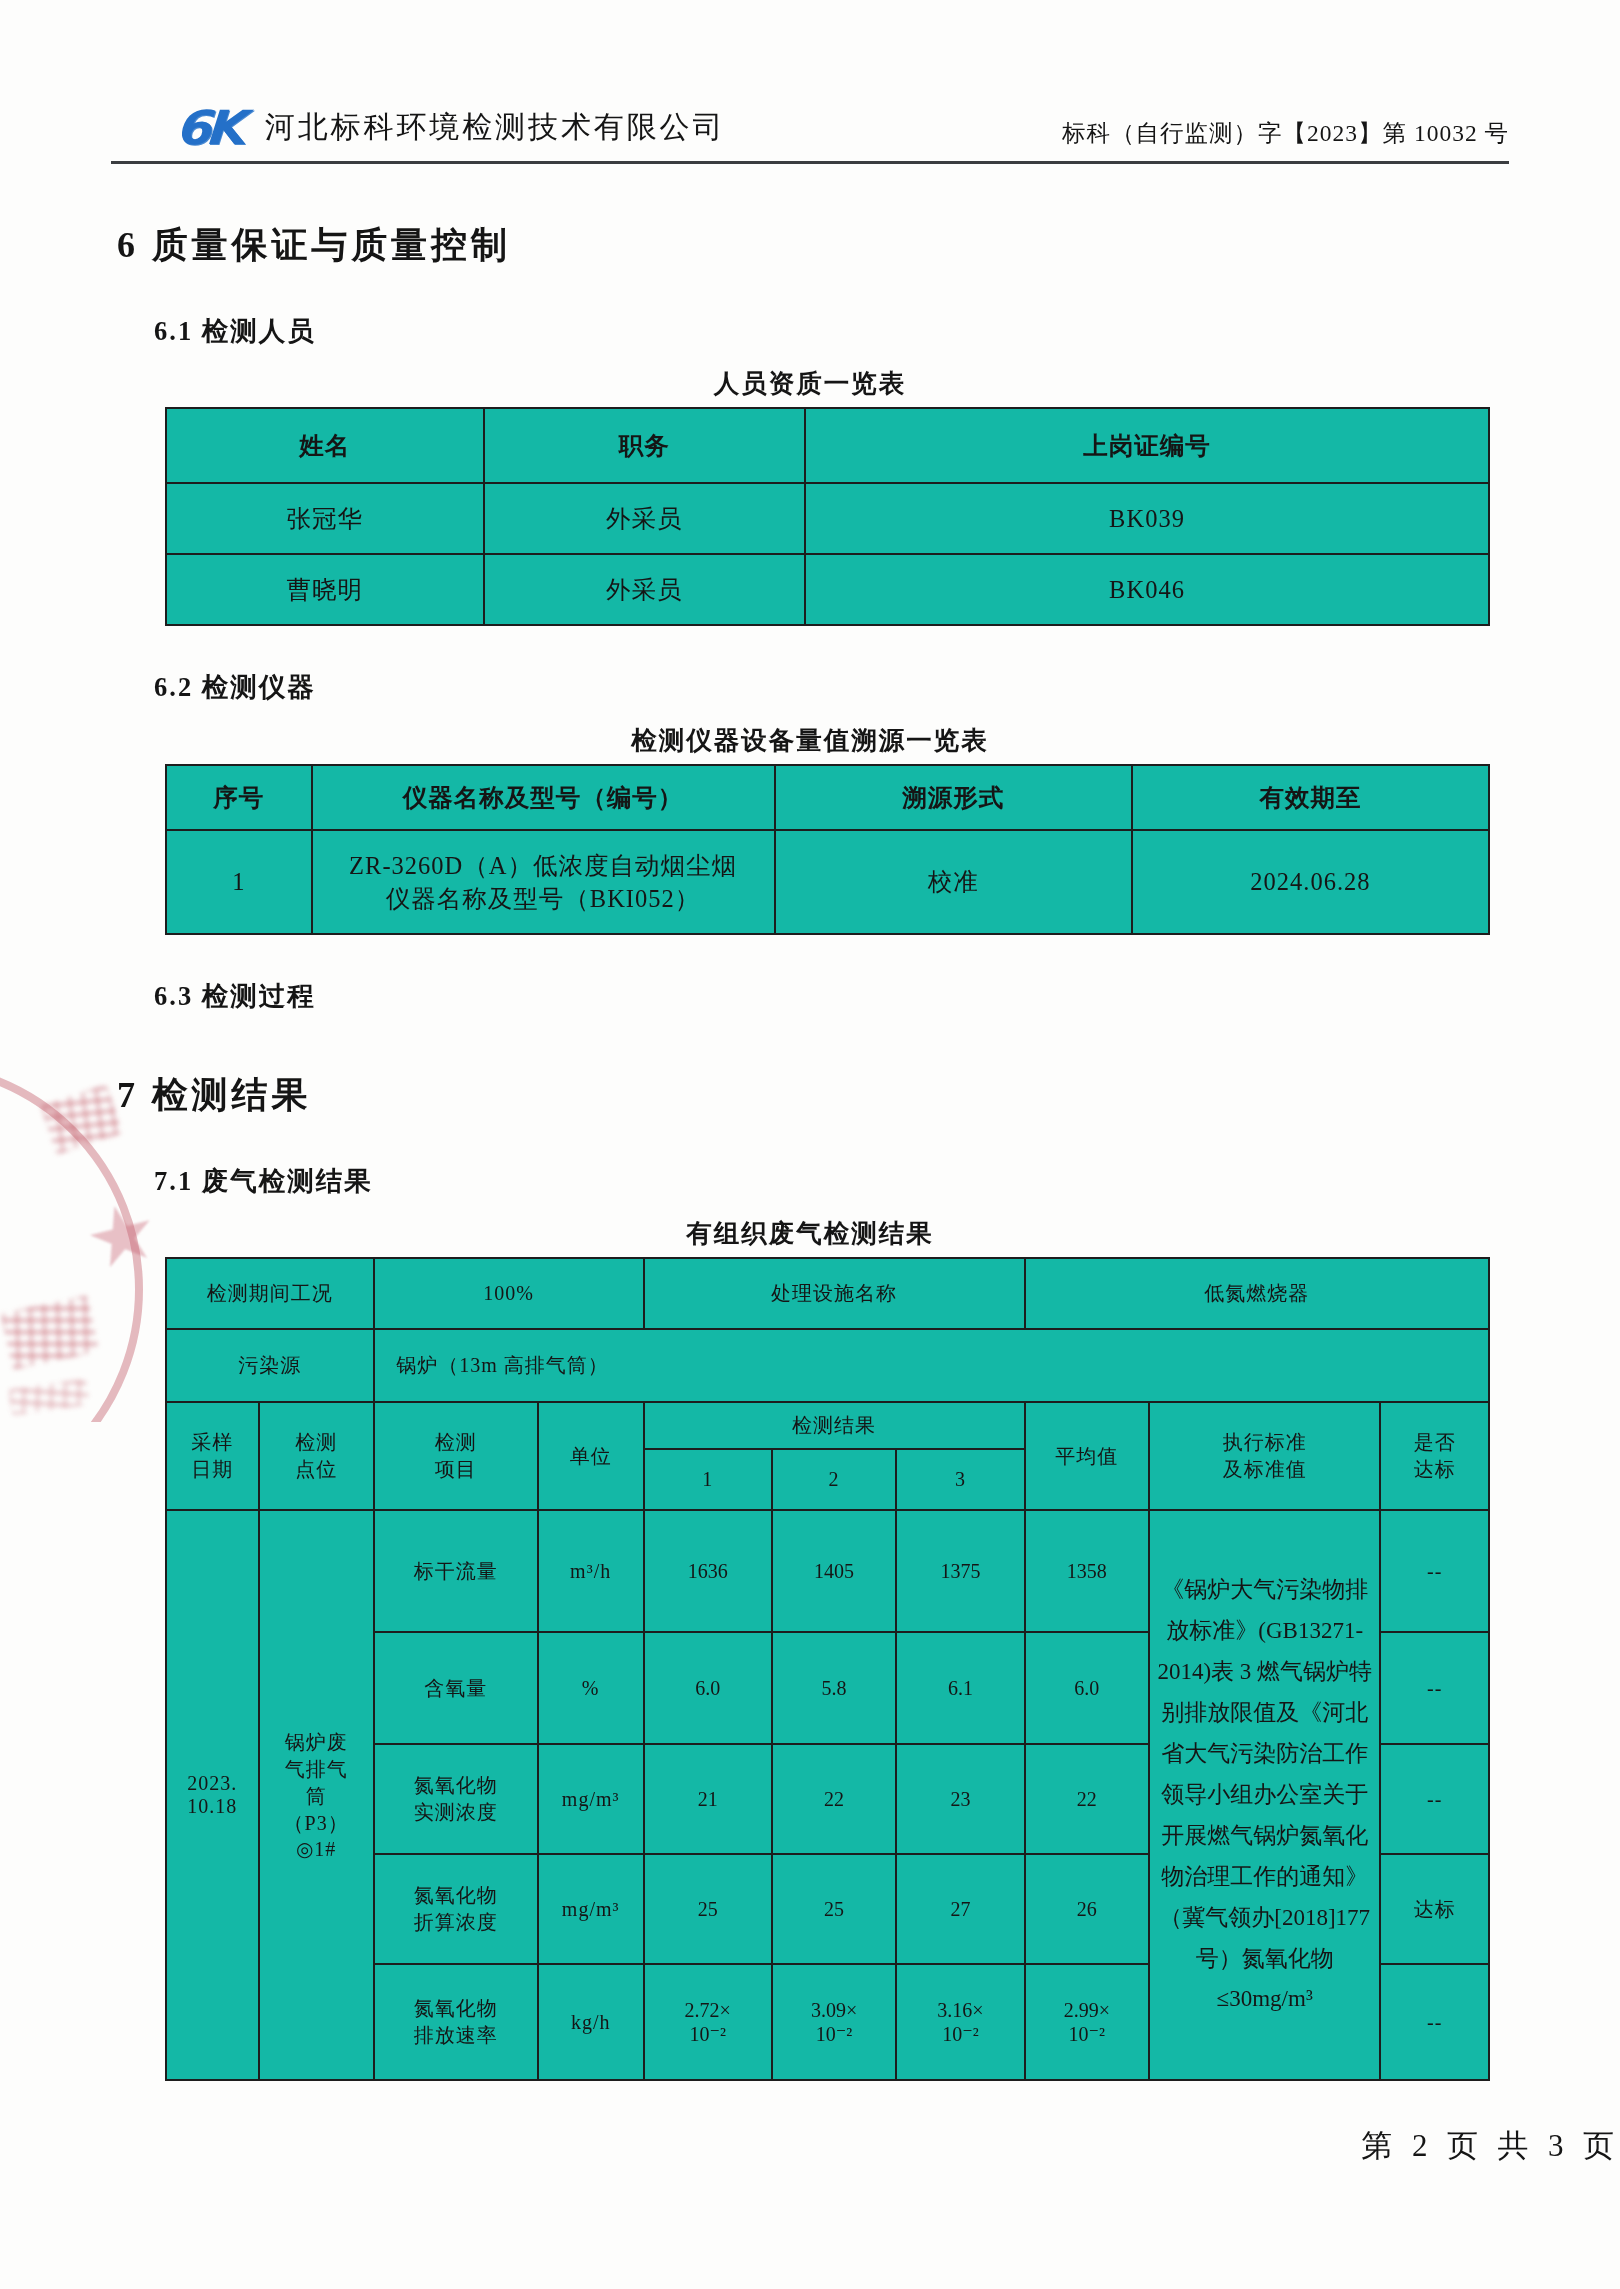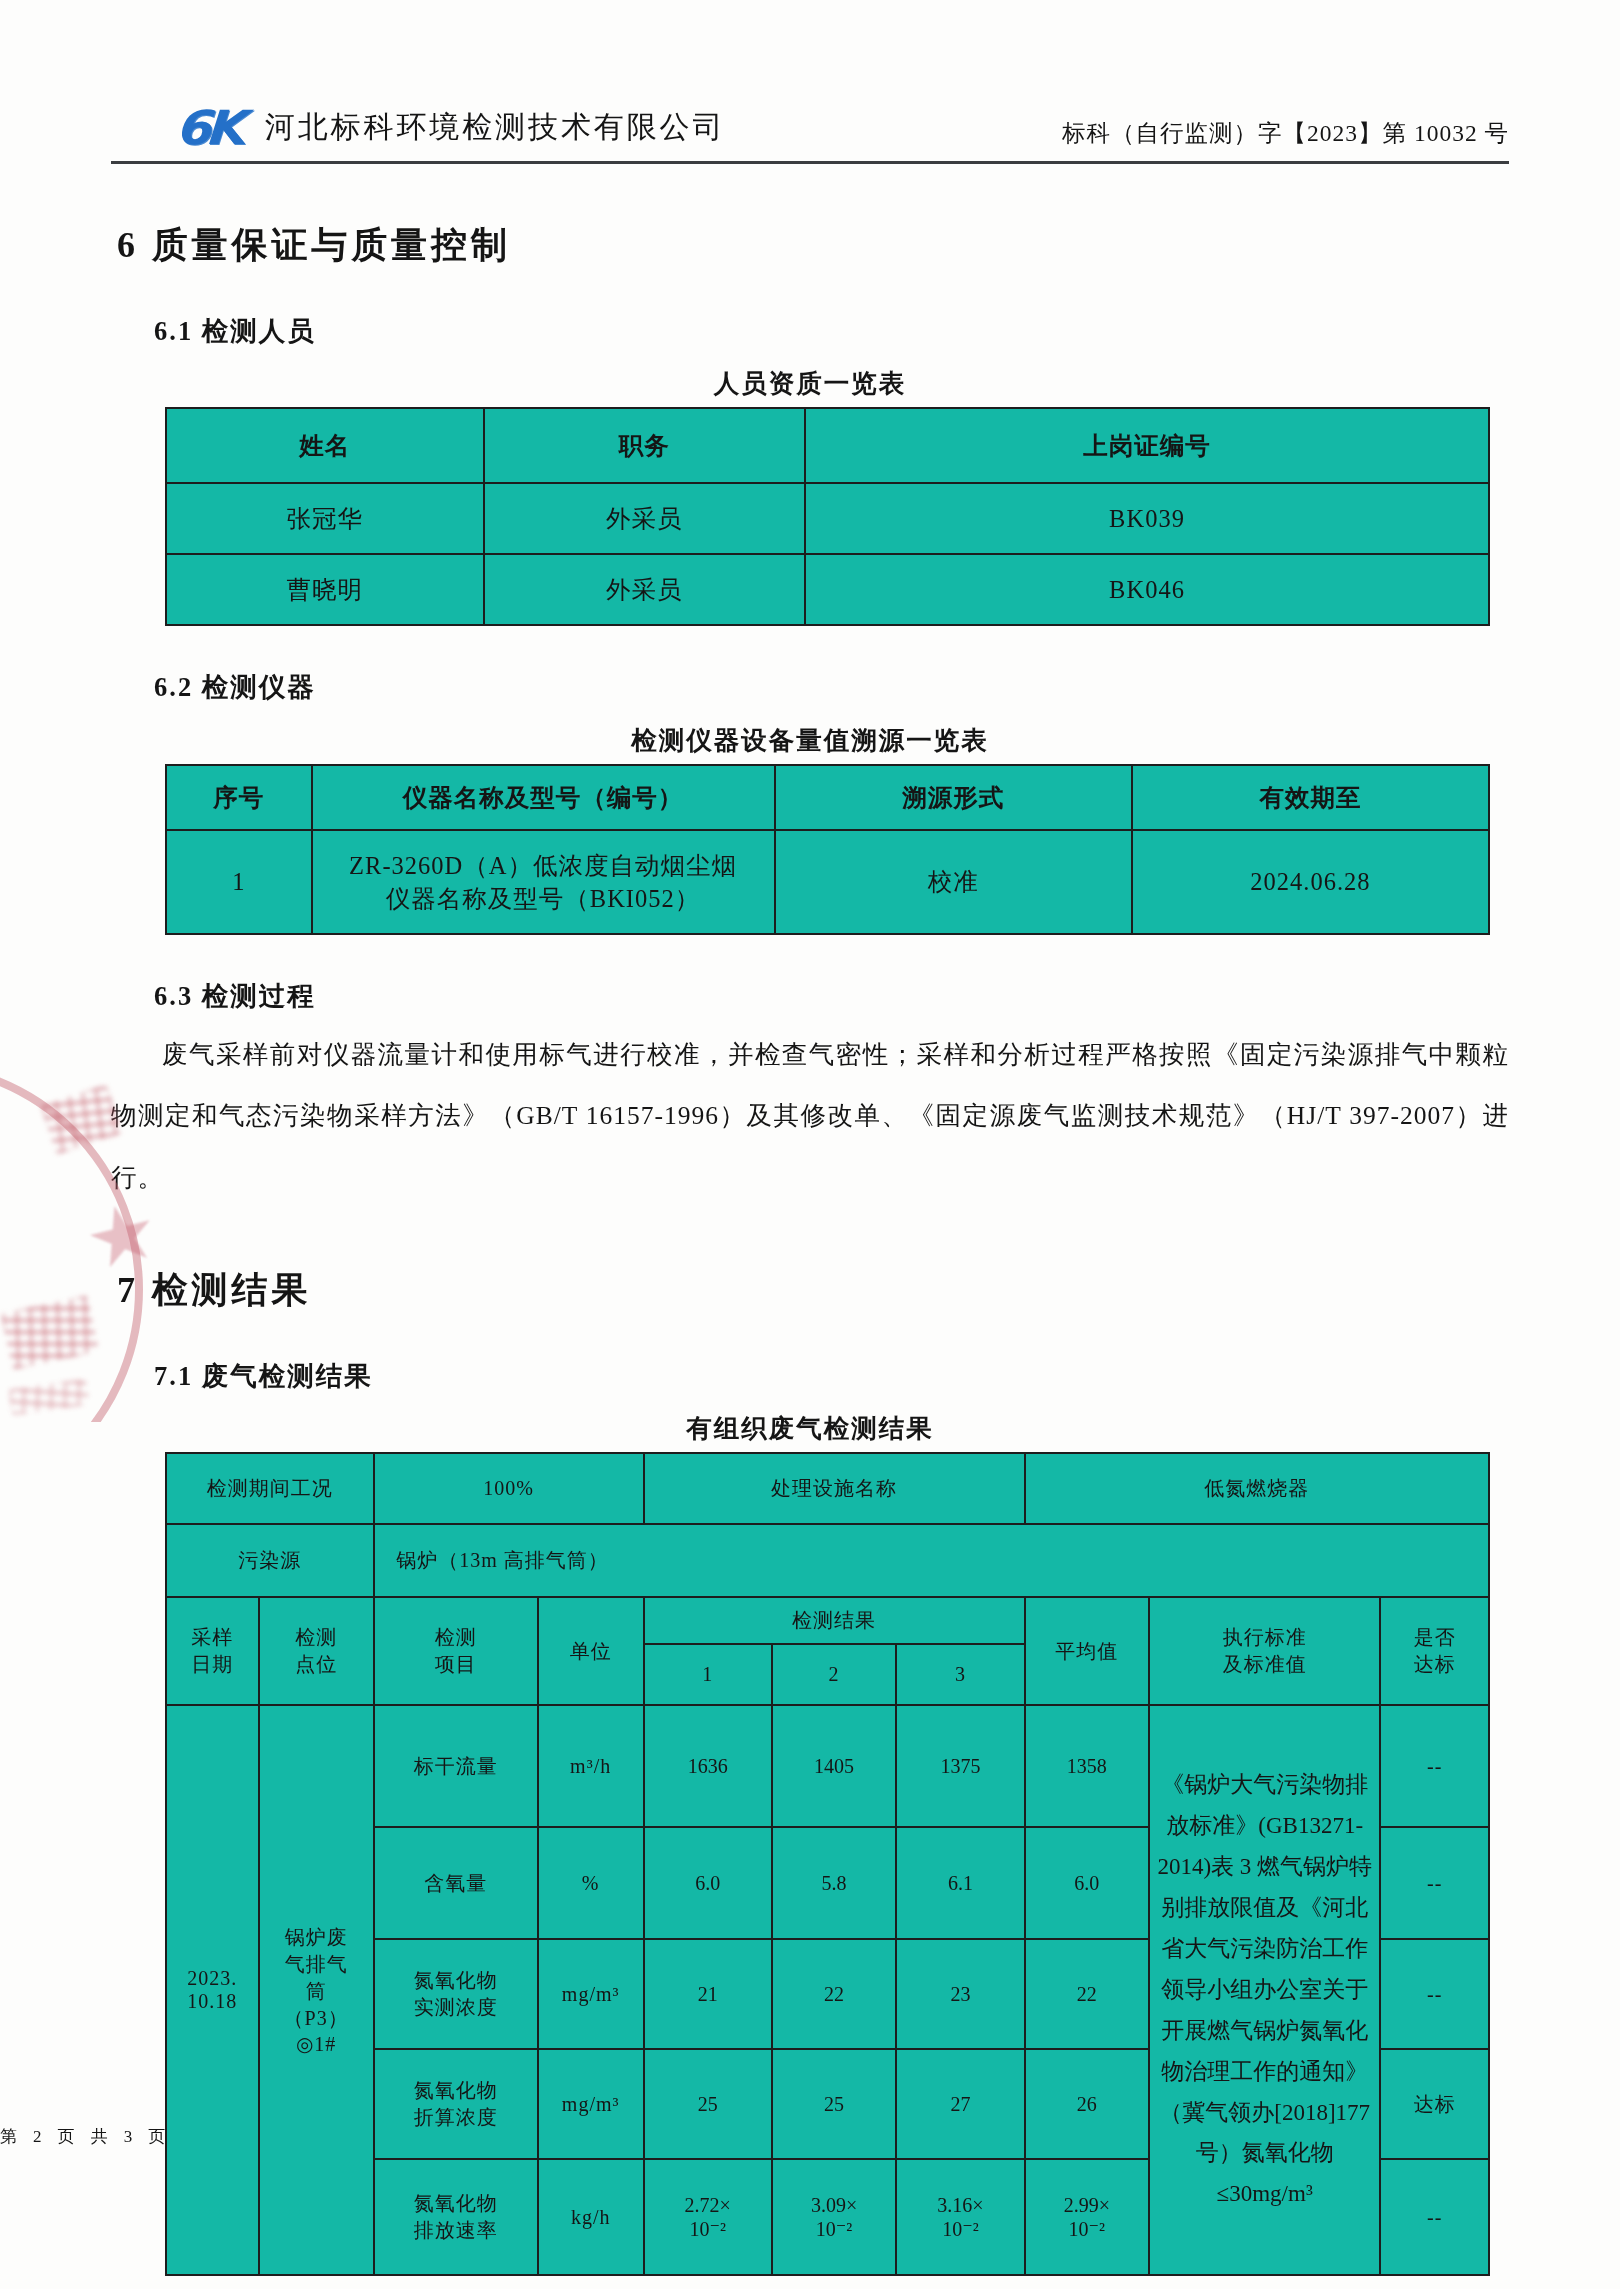--- a/index.html
+++ b/index.html
@@ -73,21 +73,21 @@
   .t3 .row-r3 td{height:104px;}
   .t3 .row-r4 td{height:104px;}
   .t3 .row-r5 td{height:110px;}
   .t3 .cell-left{text-align:left;padding-left:21.6px;}
   .t3 .cell-standard{font-size:23px;line-height:1.78;padding:3.9px 5.9px;letter-spacing:0;}
   .t3 .cell-values{letter-spacing:0;}
 
   
   .page-footer{
     position:absolute;left:0;top:2125px;width:100%;
-    text-align:left;font-size:17px;letter-spacing:5.9px;
+    text-align:right;font-size:31px;letter-spacing:5.9px;
   }
 
   
   .stamp{
     position:absolute;left:0;top:1010px;width:245px;height:412px;
     overflow:hidden;pointer-events:none;color:#c25a6d;
   }
   .stamp-arc{
     position:absolute;left:-314px;top:51px;width:441px;height:441px;
     border:8.8px solid rgba(194,90,104,.42);border-radius:50%;
@@ -183,21 +183,20 @@
         <td>1</td>
         <td>ZR-3260D（A）低浓度自动烟尘烟
 仪器名称及型号（BKI052）</td>
         <td>校准</td>
         <td>2024.06.28</td>
       </tr>
     </tbody>
       </table>
 
     <div class="h-sub">6.3 检测过程</div>
-    <p class="para">废气采样前对仪器流量计和使用标气进行校准，并检查气密性；采样和分析过程严格按照《固定污染源排气中颗粒物测定和气态污染物采样方法》（GB/T 16157-1996）及其修改单、《固定源废气监测技术规范》（HJ/T 397-2007）进行。</p>
 
     <div class="h-sec">7 检测结果</div>
     <div class="h-sub">7.1 废气检测结果</div>
     <div class="tbl-caption">有组织废气检测结果</div>
 
     <table class="t-std t3">
       <colgroup>
         <col style="width:7%">
           <col style="width:8.7%">
           <col style="width:12.4%">

